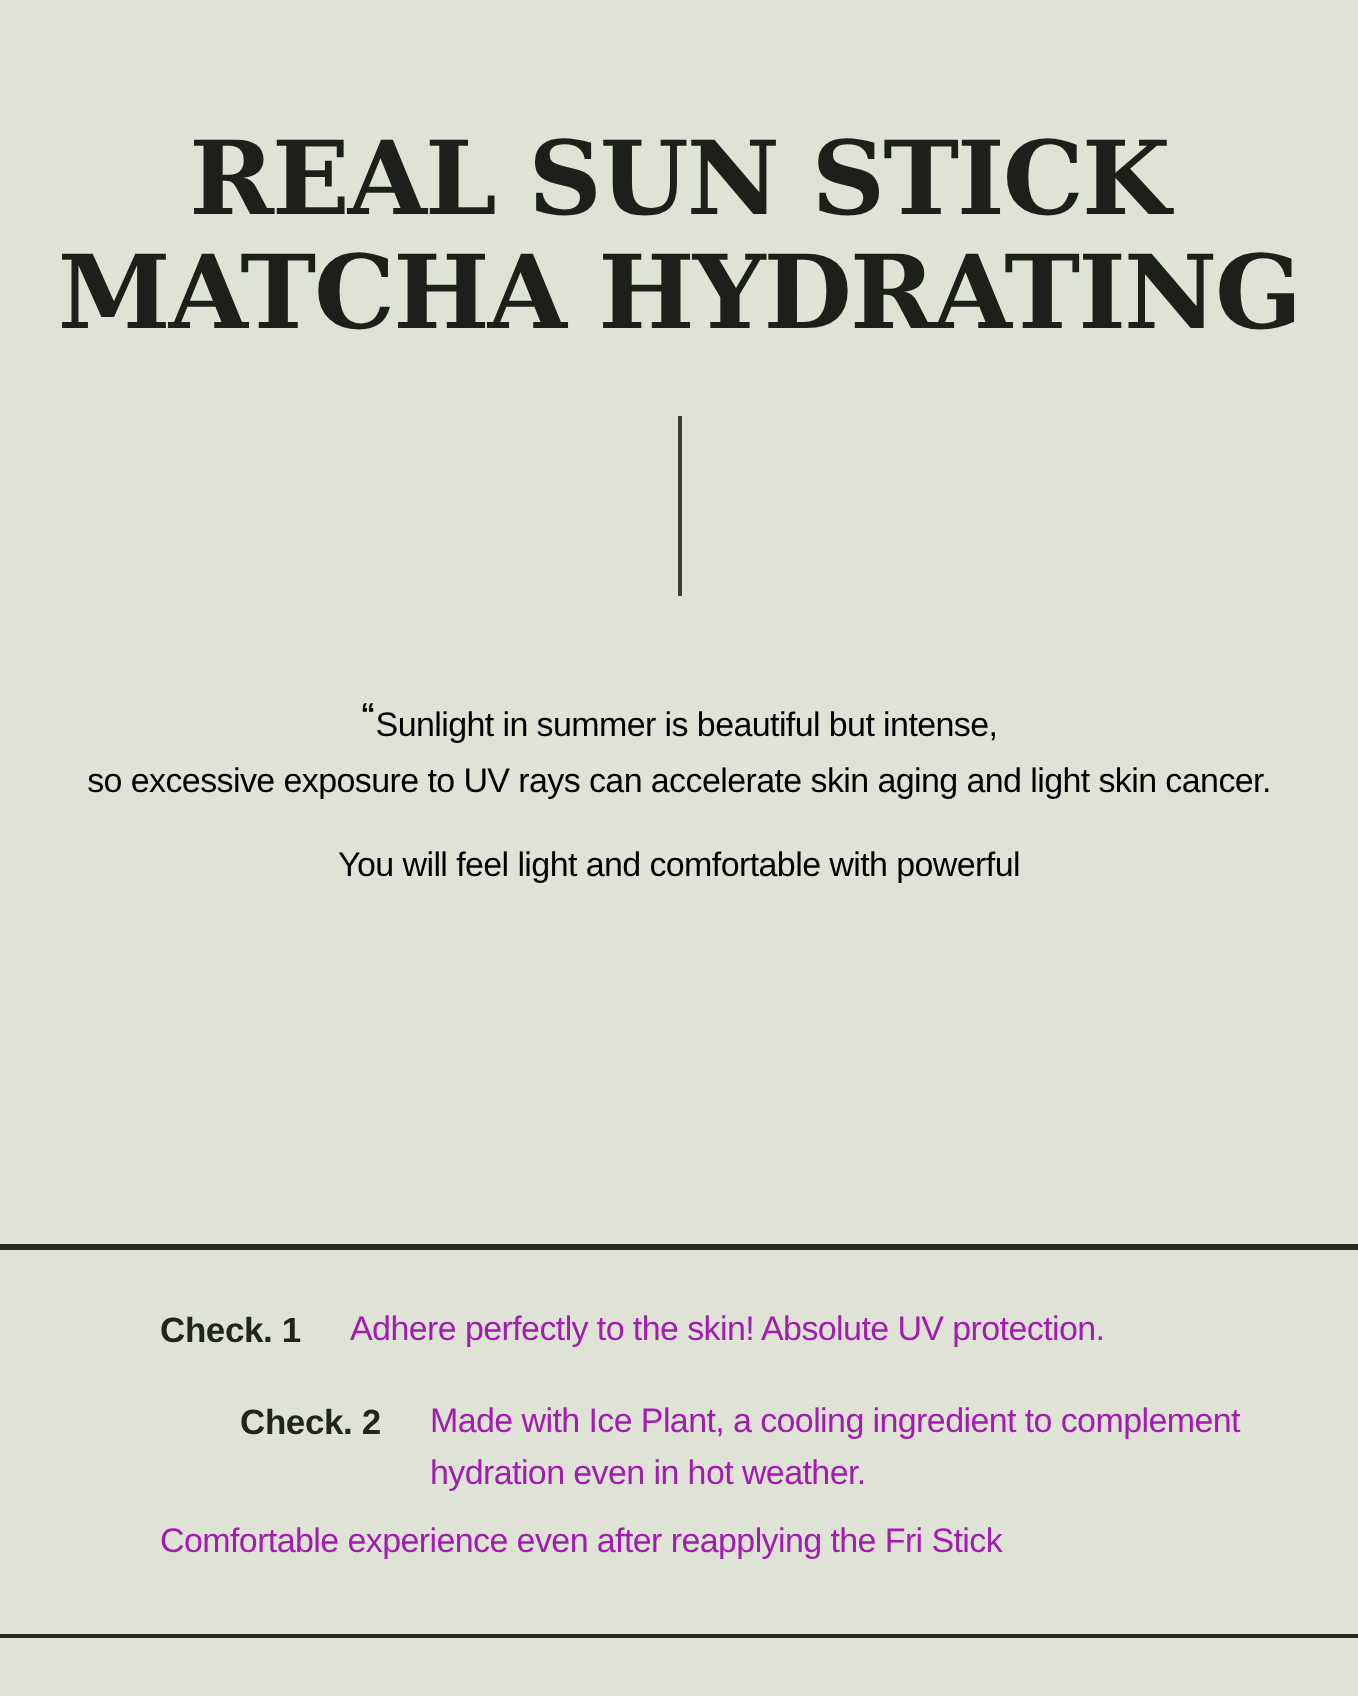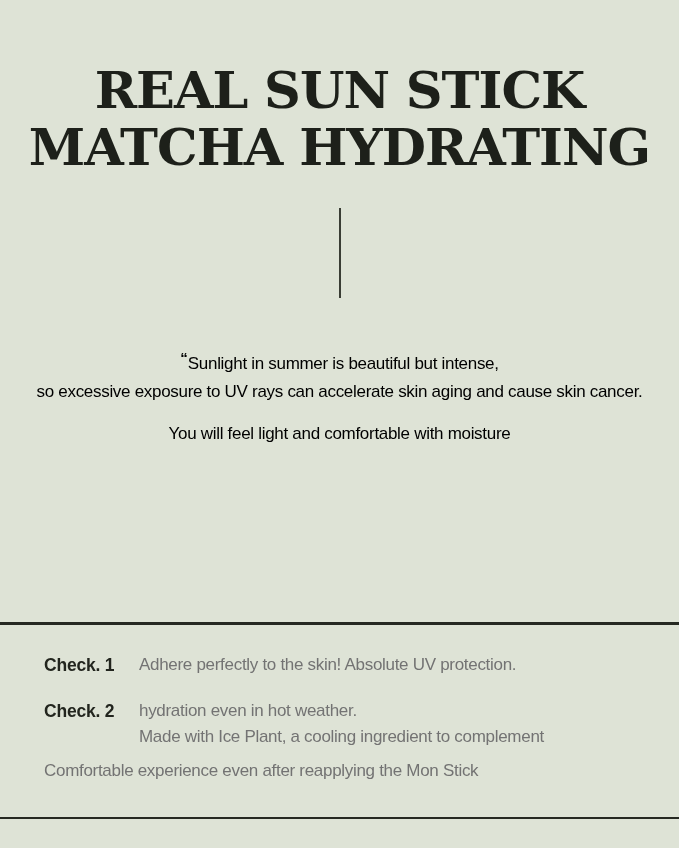--- a/index.html
+++ b/index.html
@@ -94,83 +94,83 @@
   
   .checks {
     position: absolute;
     left: 0;
     top: 652px;
     width: 679px;
   }
   .check-row {
     display: flex;
     align-items: flex-start;
-    padding-left: 44px;
+    padding-left: 80px;
     margin-bottom: 20px;
   }
-  .check-row:nth-child(2) { margin-bottom: 8px; }
+  .check-row:nth-child(2) { margin-bottom: 8px; margin-left: 40px; }
   .check-label {
     flex: 0 0 95px;
     font-weight: bold;
     font-size: 17.5px;
     line-height: 26px;
     letter-spacing: -0.2px;
     color: #22251e;
     white-space: nowrap;
   }
   .check-text {
     font-size: 17px;
     line-height: 26px;
     letter-spacing: -0.3px;
-    color: #737373;
+    color: #a21caf;
   }
   .check-text .cline { white-space: nowrap; }
 </style>
 </head>
 <body>
 
 <div class="page">
 
   <div class="title-wrap">
     <div class="title-line">REAL SUN STICK</div>
     <div class="title-line">MATCHA HYDRATING</div>
   </div>
 
   <div class="vline"></div>
 
   <div class="quote">
     <div class="para">
       <div class="qline"><span class="qmark">“</span><span>Sunlight in summer is beautiful but intense,</span></div>
-      <div class="qline">so excessive exposure to UV rays can accelerate skin aging and cause skin cancer.</div>
+      <div class="qline">so excessive exposure to UV rays can accelerate skin aging and light skin cancer.</div>
     </div>
     <div class="para">
     </div>
     <div class="para">
-      <div class="qline">You will feel light and comfortable with moisture</div>
+      <div class="qline">You will feel light and comfortable with powerful</div>
     </div>
   </div>
 
   <div class="hr1"></div>
 
   <div class="checks">
     <div class="check-row">
       <div class="check-label">Check. 1</div>
       <div class="check-text">
         <div class="cline">Adhere perfectly to the skin! Absolute UV protection.</div>
       </div>
     </div>
     <div class="check-row">
       <div class="check-label">Check. 2</div>
       <div class="check-text">
+        <div class="cline">Made with Ice Plant, a cooling ingredient to complement</div>
         <div class="cline">hydration even in hot weather.</div>
-        <div class="cline">Made with Ice Plant, a cooling ingredient to complement</div>
       </div>
     </div>
     <div class="check-row">
       <div class="check-text">
-        <div class="cline">Comfortable experience even after reapplying the Mon Stick</div>
+        <div class="cline">Comfortable experience even after reapplying the Fri Stick</div>
       </div>
     </div>
   </div>
 
   <div class="hr2"></div>
 
 </div>
 
 </body></html>

